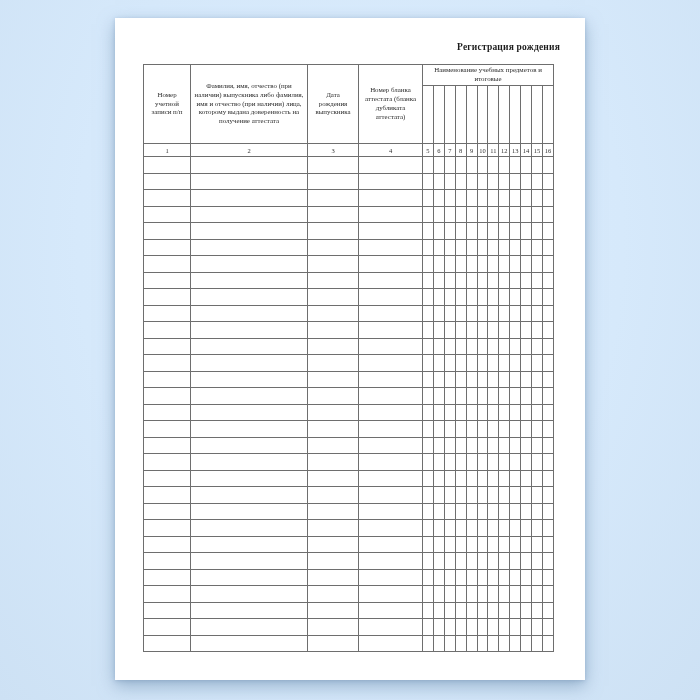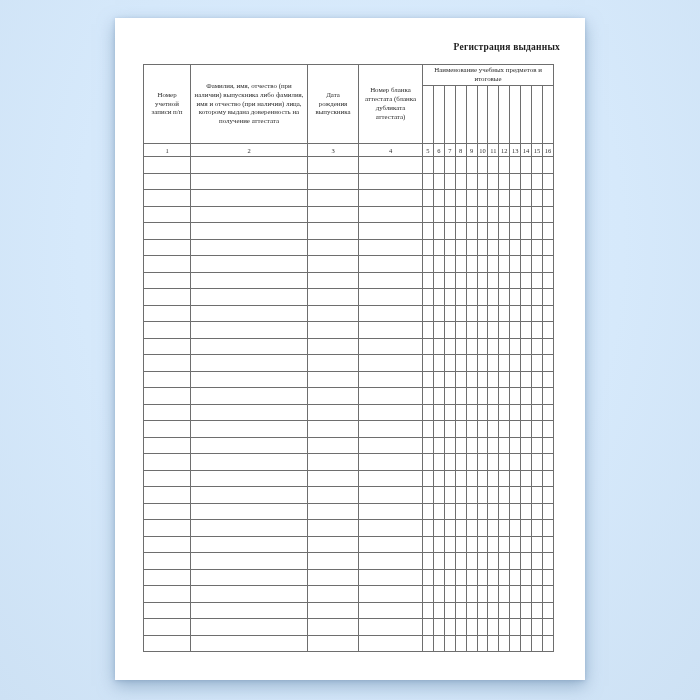--- a/index.html
+++ b/index.html
@@ -84,21 +84,21 @@
   tbody tr.entry-row td {
     height: 15.5px;
     background: #ffffff;
   }
 </style>
 </head>
 <body>
 
 <div class="canvas">
   <div class="page">
-    <div class="doc-title">Регистрация выданных</div>
+    <div class="doc-title">Регистрация рождения</div>
 
     <table class="reg-table">
       <thead>
         <tr class="head-main">
           <th class="col-1" rowspan="2">Номер учетной записи п/п</th>
           <th class="col-2" rowspan="2">Фамилия, имя, отчество (при наличии) выпускника либо фамилия, имя и отчество (при наличии) лица, которому выдана доверенность на получение аттестата</th>
           <th class="col-3" rowspan="2">Дата рождения выпускника</th>
           <th class="col-4" rowspan="2">Номер бланка аттестата (бланка дубликата аттестата)</th>
           <th class="group-header" colspan="12">Наименование учебных предметов и итоговые</th>
         </tr>

